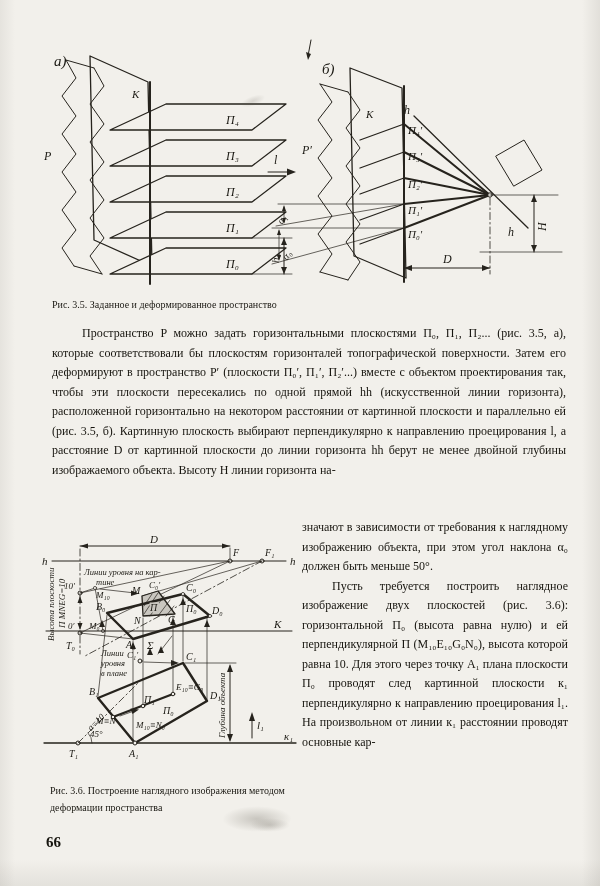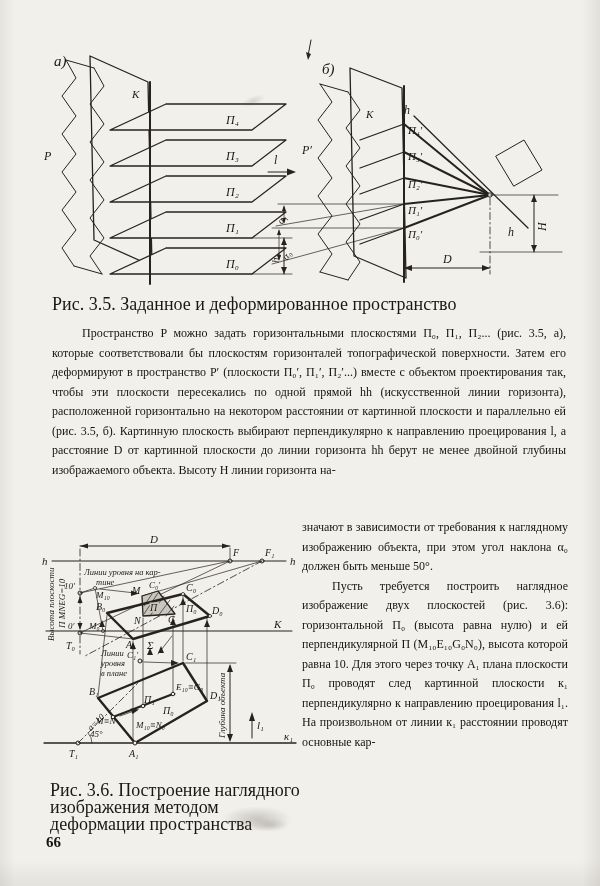--- a/index.html
+++ b/index.html
@@ -7,21 +7,21 @@
     position:relative;width:600px;height:886px;overflow:hidden;
     background:#f2f0eb;
     background-image:linear-gradient(90deg,rgba(60,55,45,.07),rgba(0,0,0,0) 2.5%,rgba(0,0,0,0) 97%,rgba(60,55,45,.09)),
                      linear-gradient(0deg,rgba(60,55,45,.08),rgba(0,0,0,0) 3%);
     font-family:"Liberation Serif","DejaVu Serif",serif;
     color:#17150f;
   }
   .abs{position:absolute;}
   .bodytext{font-size:12px;line-height:19.5px;text-align:justify;color:#16140e;}
   .indent{text-indent:30px;}
-  .cap{font-size:18px;line-height:17px;color:#1a1812;}
+  .cap{font-size:10px;line-height:17px;color:#1a1812;}
   .pagenum{font-size:15px;font-weight:bold;text-align:center;}
   svg{overflow:visible;}
   svg line,svg polyline,svg polygon,svg path,svg circle{stroke:#26231d;fill:none;stroke-linecap:round;stroke-linejoin:round;}
   .w07{stroke-width:.7}.w1{stroke-width:1}.w13{stroke-width:1.3}.w2{stroke-width:2}.w24{stroke-width:2.4}
   .dashdot{stroke-dasharray:7 3 1.5 3;stroke-width:.8}
   .fillpaper{fill:#f2f0eb;}
   .fillink{fill:#26231d;stroke:none;}
   .hatchfill{fill:#c9c6bf;}
   svg text{font-family:"Liberation Serif","DejaVu Serif",serif;fill:#1c1a14;font-style:italic;stroke:none;}
   .t15{font-size:15px}.t12{font-size:12px}.t11{font-size:11px}.t10{font-size:10px}.t9{font-size:9px}.t85{font-size:8.5px}

